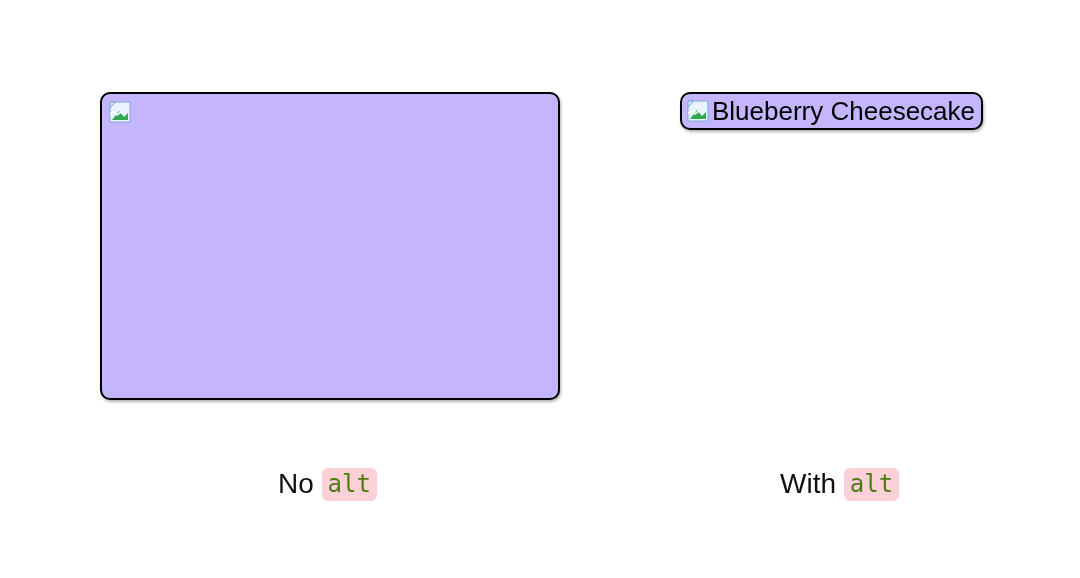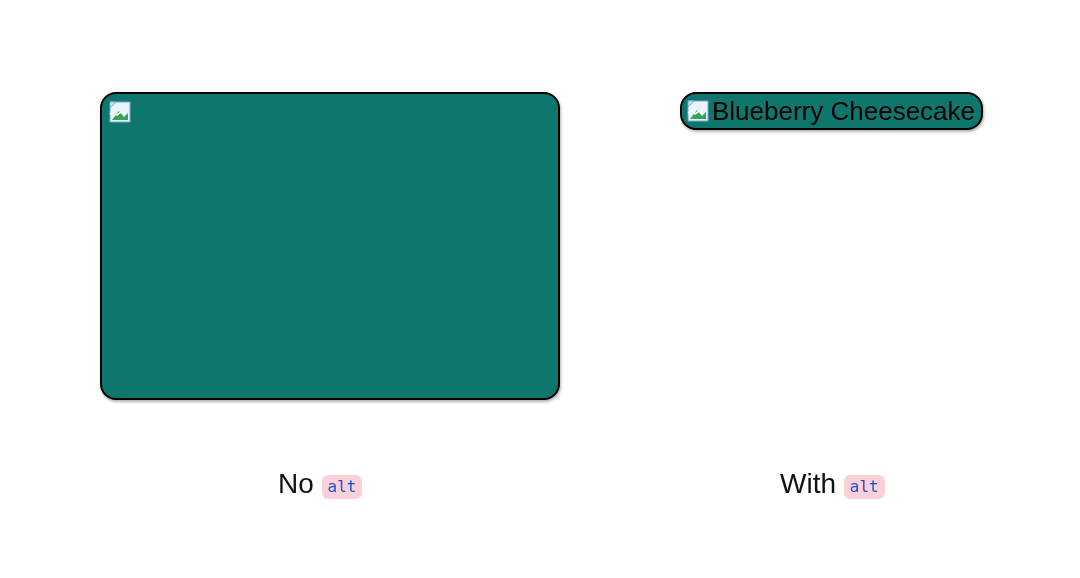--- a/index.html
+++ b/index.html
@@ -13,23 +13,23 @@
       position: relative;
     }
     .canvas {
       position: relative;
       width: 1080px;
       height: 578px;
     }
     
     .img-frame {
       position: absolute;
-      background: #0f766e;
+      background: #c4b5fd;
       border: 2px solid #000;
-      border-radius: 16px;
+      border-radius: 10px;
       box-shadow: 1px 2px 3px rgba(0,0,0,0.3);
     }
     .frame-left {
       left: 100px;
       top: 92px;
       width: 460px;
       height: 308px;
     }
     .frame-left .broken-img {
       position: absolute;
@@ -64,23 +64,23 @@
       top: 468px;
       font-size: 28px;
       color: #111;
       font-family: Helvetica, Arial, sans-serif;
       white-space: nowrap;
     }
     .caption-left { left: 278px; }
     .caption-right { left: 780px; }
     .code {
       font-family: "Menlo", "Consolas", monospace;
-      font-size: 16px;
+      font-size: 24px;
       background: #fcd0d7;
-      color: #1d4ed8;
+      color: #4d7c0f;
       border-radius: 6px;
       padding: 2px 6px 3px 6px;
       vertical-align: 1px;
     }
   </style>
 </head>
 <body>
 
 <div class="canvas">
 

